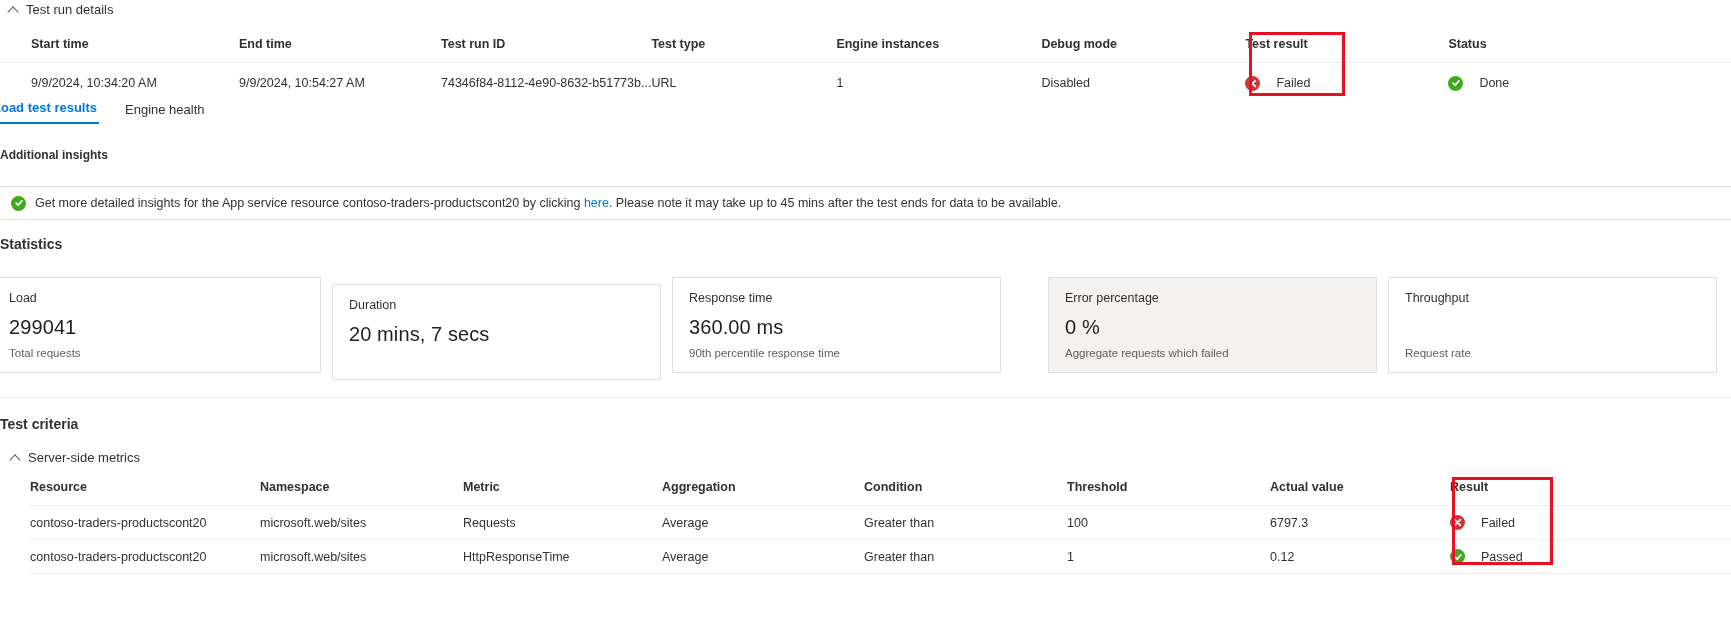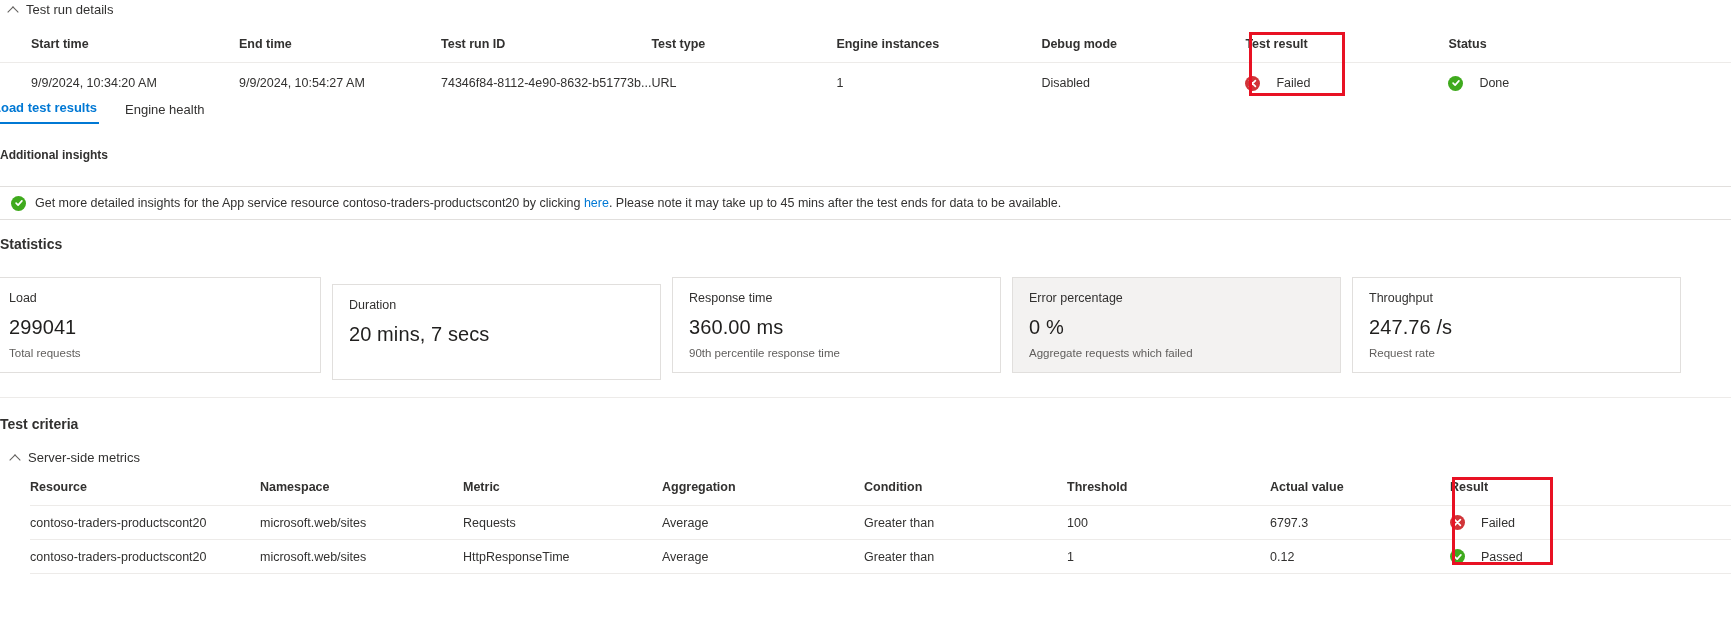--- a/index.html
+++ b/index.html
@@ -106,21 +106,21 @@
   }
   .stat-card.hover { background: #f3f2f1; }
   .stat-label { font-size: 12.5px; color: #323130; }
   .stat-value { font-size: 20px; color: #201f1e; margin-top: 11px; letter-spacing: .1px; }
   .stat-sub { font-size: 11.5px; color: #605e5c; margin-top: auto; margin-bottom: 13px; }
 
   
   .stats-row .stat-card:nth-child(1) { margin-top: 0px;  }
   .stats-row .stat-card:nth-child(2) { margin-top: 7px;  }
   .stats-row .stat-card:nth-child(3) { margin-top: 0px;  }
-  .stats-row .stat-card:nth-child(4) { margin-top: 0px;  }
+  .stats-row .stat-card:nth-child(4) { margin-top: 0px; margin-left: 36px;  }
   .stats-row .stat-card:nth-child(5) { margin-top: 0px;  }
 
   .divider {
     position: absolute; left: -8px; top: 397px; width: 1747px; height: 1px;
     background: #edebe9;
   }
 
   
   #criteria-title {
     position: absolute; left: 0; top: 416px;
@@ -235,21 +235,20 @@
       <div class="stat-value">360.00 ms</div>
       <div class="stat-sub">90th percentile response time</div>
     </div>
     <div class="stat-card hover">
       <div class="stat-label">Error percentage</div>
       <div class="stat-value">0 %</div>
       <div class="stat-sub">Aggregate requests which failed</div>
     </div>
     <div class="stat-card">
       <div class="stat-label">Throughput</div>
-      <div class="stat-value">247.76 /s</div>
       <div class="stat-sub">Request rate</div>
     </div>
   </div>
 
   <div class="divider"></div>
 
   <div id="criteria-title">Test criteria</div>
 
   <div class="section-head" id="criteria-group">
     <span class="chev"></span>

